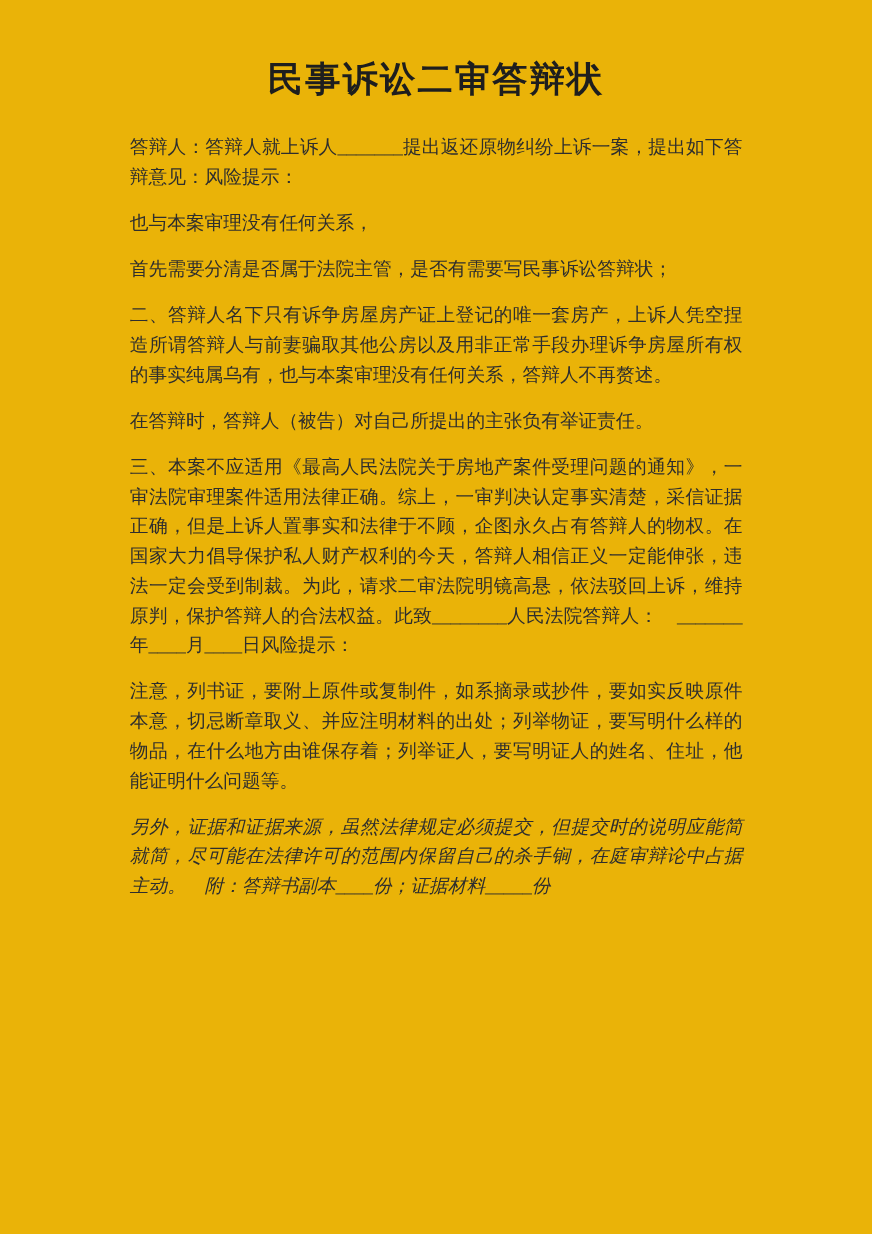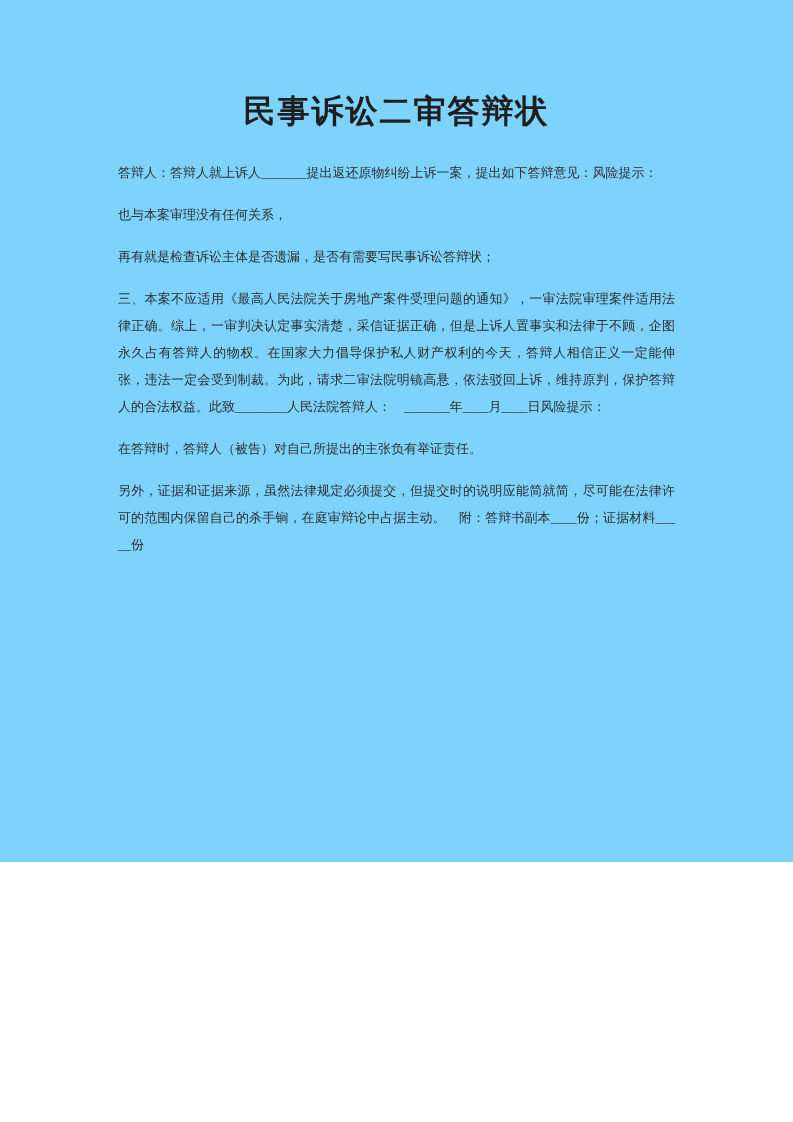--- a/index.html
+++ b/index.html
@@ -9,54 +9,57 @@
   }
   body {
     width: 793px;
     height: 1122px;
     overflow: hidden;
     font-family: "Liberation Serif", "DejaVu Serif", serif;
   }
   .page {
     box-sizing: border-box;
     width: 793px;
-    height: 862px;
-    padding: 91px 118px 40px 118px;
-    background: #7dd3fc;
+    height: 1122px;
+    padding: 52px 118px 40px 118px;
+    background: #eab308;
   }
   .doc-title {
     margin: 0 0 28px 0;
     font-size: 32px;
     font-weight: bold;
     text-align: center;
     color: #1e1e1e;
     letter-spacing: 2px;
     line-height: 1.25;
     font-family: "Liberation Serif", "DejaVu Serif", serif;
   }
   .doc-body p {
     margin: 0 0 15px 0;
-    font-size: 13px;
+    font-size: 17px;
     line-height: 27px;
     color: #2e2e2e;
     text-align: justify;
     text-justify: inter-ideograph;
     word-break: break-all;
   }
   .doc-body p:last-child {
     margin-bottom: 0;
+    font-style: italic;
   }
 </style>
 </head>
 <body>
 
 <div class="page">
   <h1 class="doc-title">民事诉讼二审答辩状</h1>
 
   <div class="doc-body">
     <p>答辩人：答辩人就上诉人_______提出返还原物纠纷上诉一案，提出如下答辩意见：风险提示：</p>
     <p>也与本案审理没有任何关系，</p>
-    <p>再有就是检查诉讼主体是否遗漏，是否有需要写民事诉讼答辩状；</p>
+    <p>首先需要分清是否属于法院主管，是否有需要写民事诉讼答辩状；</p>
+    <p>二、答辩人名下只有诉争房屋房产证上登记的唯一套房产，上诉人凭空捏造所谓答辩人与前妻骗取其他公房以及用非正常手段办理诉争房屋所有权的事实纯属乌有，也与本案审理没有任何关系，答辩人不再赘述。</p>
+    <p>在答辩时，答辩人（被告）对自己所提出的主张负有举证责任。</p>
     <p>三、本案不应适用《最高人民法院关于房地产案件受理问题的通知》，一审法院审理案件适用法律正确。综上，一审判决认定事实清楚，采信证据正确，但是上诉人置事实和法律于不顾，企图永久占有答辩人的物权。在国家大力倡导保护私人财产权利的今天，答辩人相信正义一定能伸张，违法一定会受到制裁。为此，请求二审法院明镜高悬，依法驳回上诉，维持原判，保护答辩人的合法权益。此致________人民法院答辩人：　_______年____月____日风险提示：</p>
-    <p>在答辩时，答辩人（被告）对自己所提出的主张负有举证责任。</p>
+    <p>注意，列书证，要附上原件或复制件，如系摘录或抄件，要如实反映原件本意，切忌断章取义、并应注明材料的出处；列举物证，要写明什么样的物品，在什么地方由谁保存着；列举证人，要写明证人的姓名、住址，他能证明什么问题等。</p>
     <p>另外，证据和证据来源，虽然法律规定必须提交，但提交时的说明应能简就简，尽可能在法律许可的范围内保留自己的杀手锏，在庭审辩论中占据主动。　附：答辩书副本____份；证据材料_____份</p>
   </div>
 </div>
 
 </body></html>

